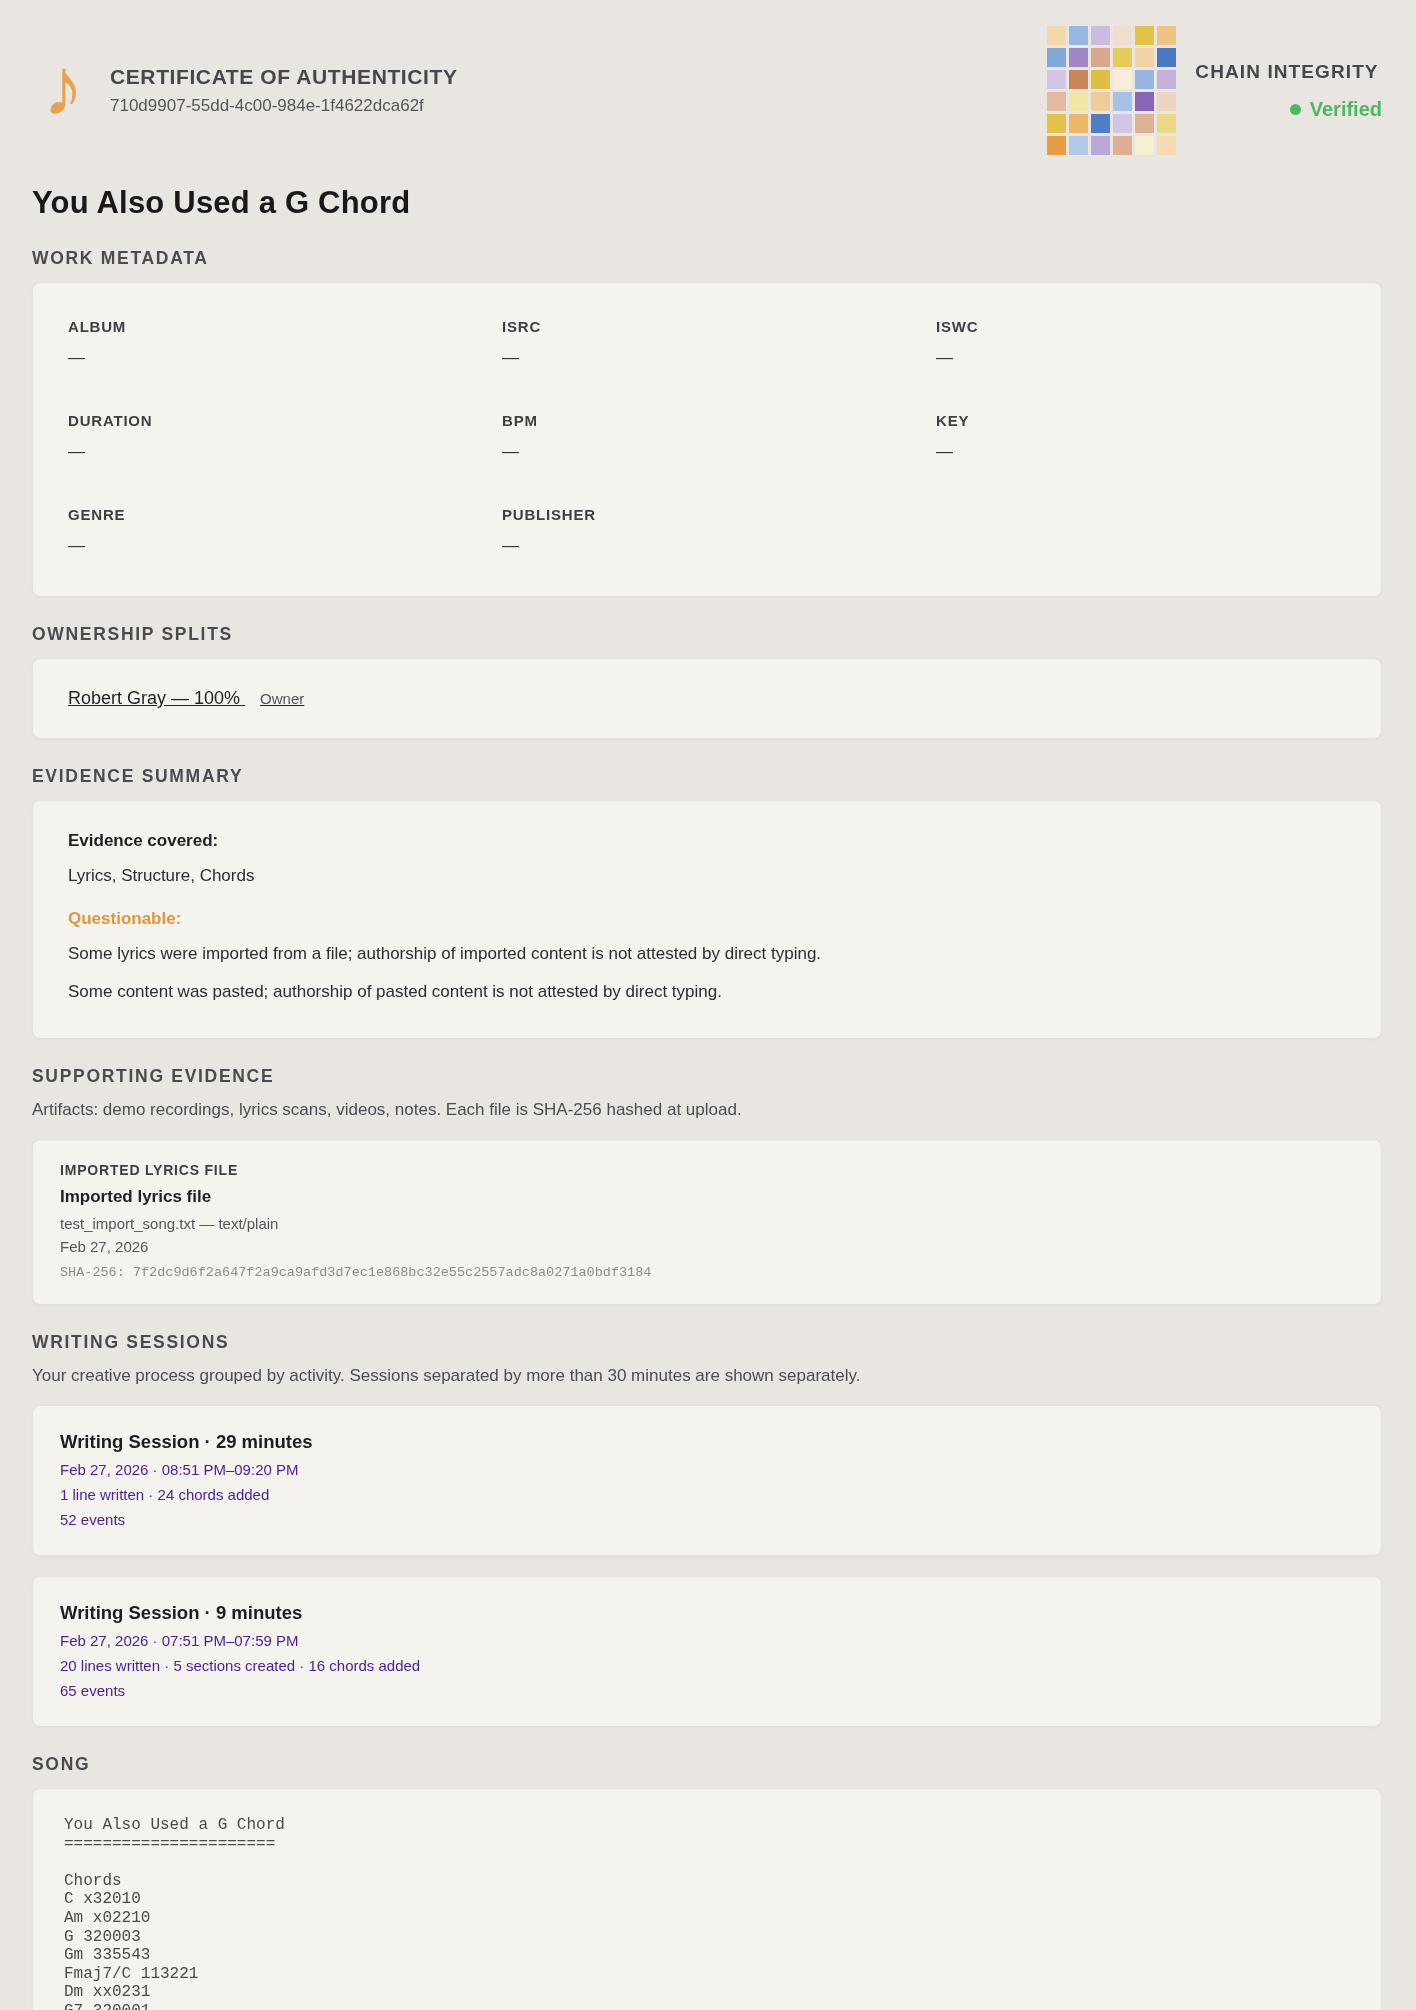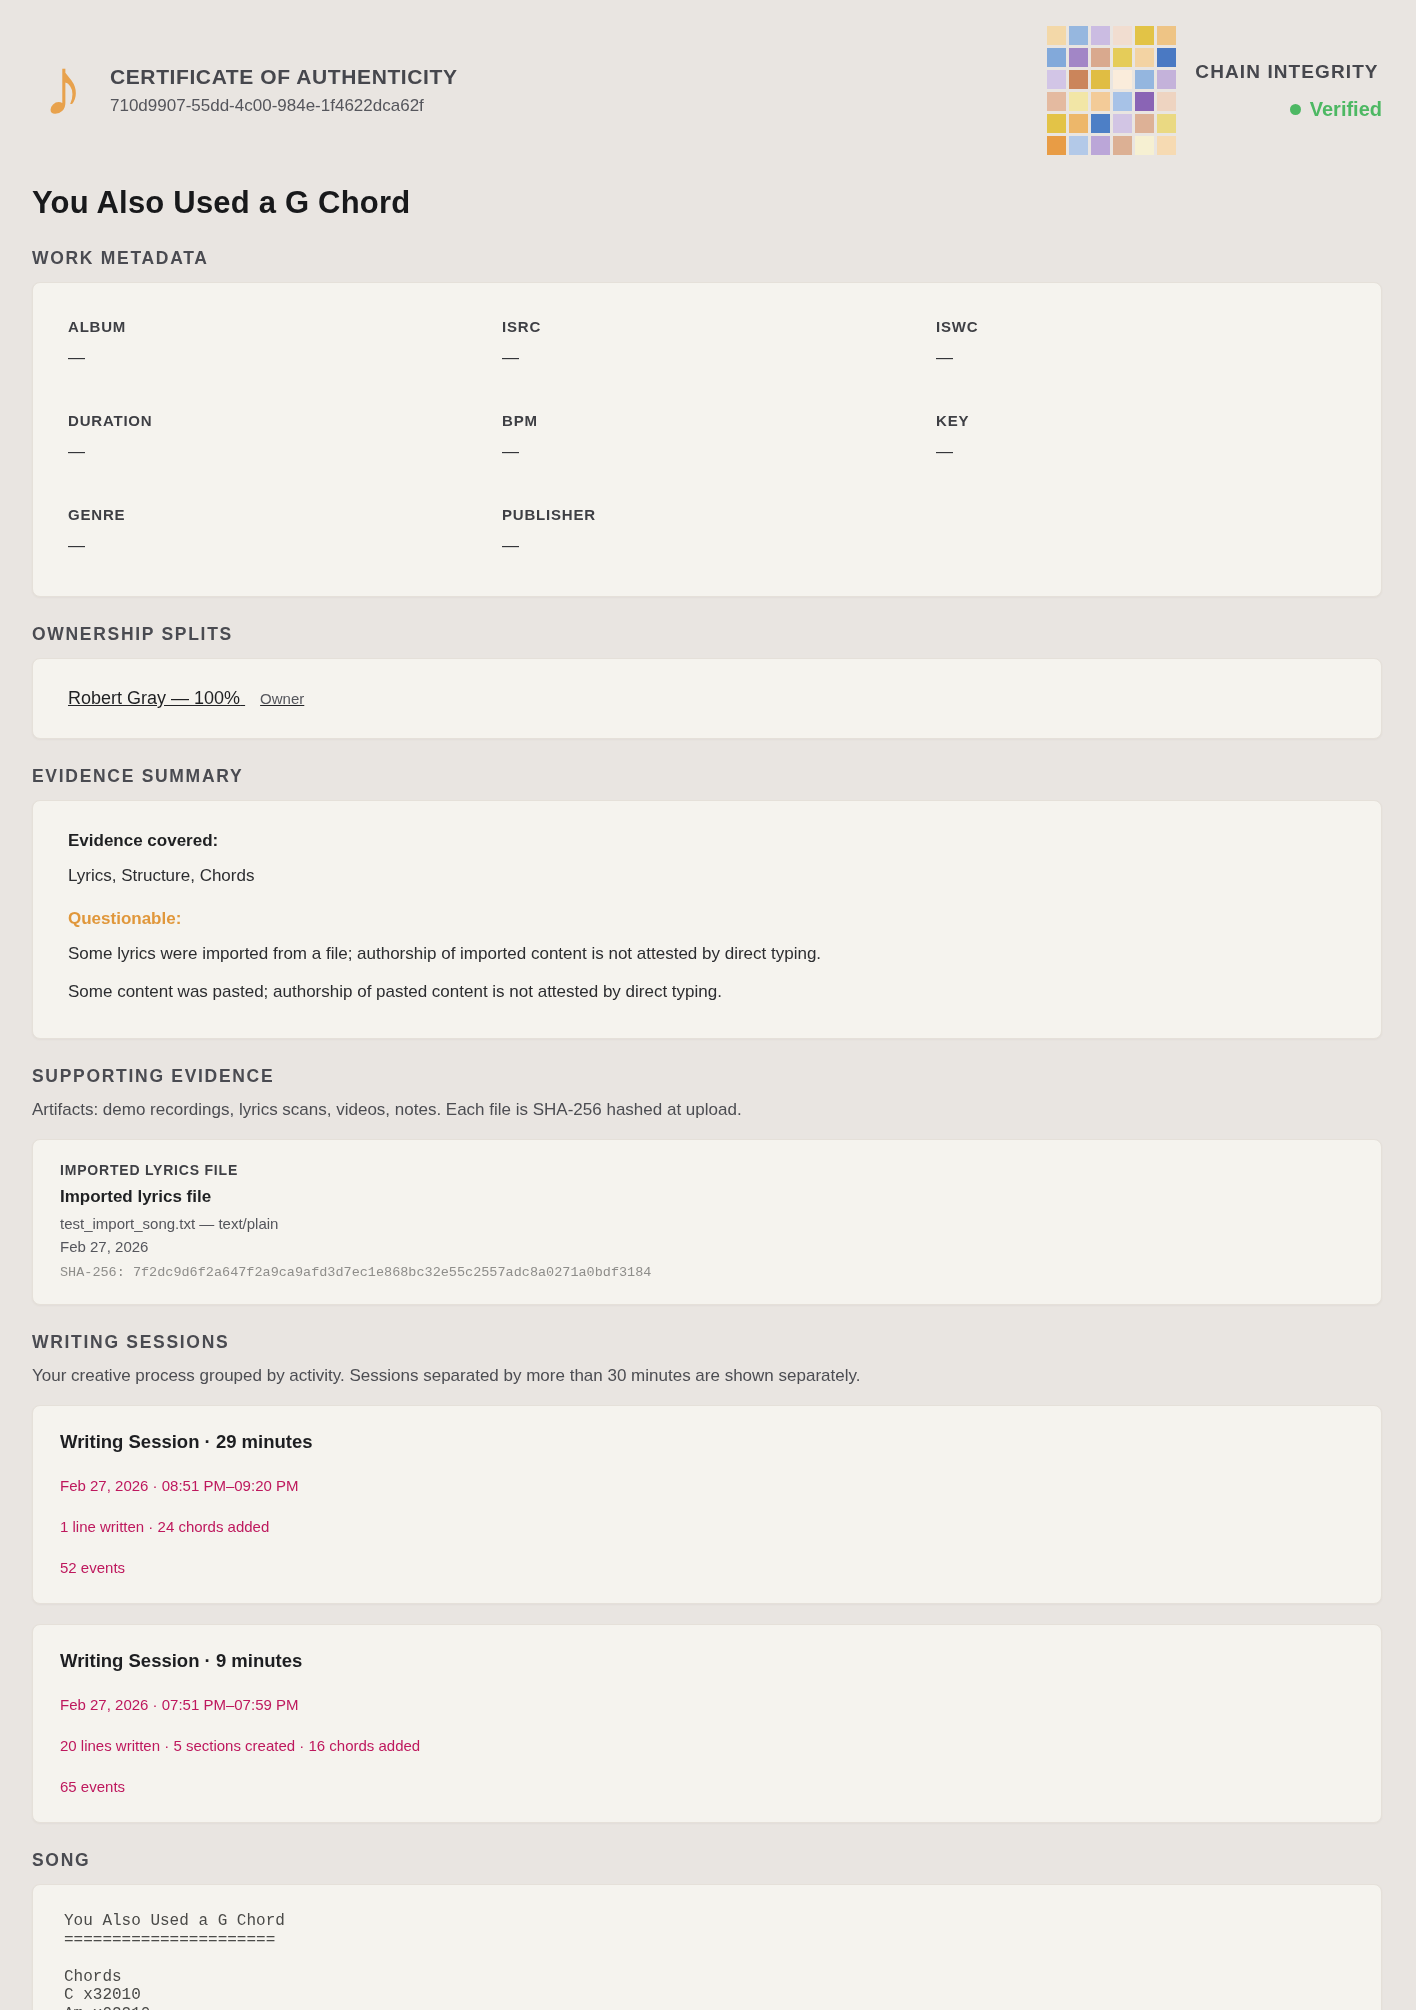--- a/index.html
+++ b/index.html
@@ -90,21 +90,21 @@
   .art-file { font-size: 15px; color: #55565c; margin-top: 8px; }
   .art-date { font-size: 15px; color: #55565c; margin-top: 6px; }
   .art-hash {
     font-family: "Liberation Mono", "DejaVu Sans Mono", monospace;
     font-size: 13.5px; color: #8e8d8a; margin-top: 10px;
   }
 
   
   .session-card { padding: 25px 27px 27px; margin-bottom: 20px; }
   .sess-title { font-size: 18.5px; font-weight: bold; color: #1d1e21; }
-  .sess-line { font-size: 15px; color: #be185d; margin-top: 24px; }
+  .sess-line { font-size: 15px; color: #4c1d95; margin-top: 8px; }
 
   
   .song-card { padding: 27px 31px 30px; }
   .song-pre {
     margin: 0;
     font-family: "Liberation Mono", "DejaVu Sans Mono", monospace;
     font-size: 16px; line-height: 1.16; color: #4a4a48;
     white-space: pre;
   }
 </style>

